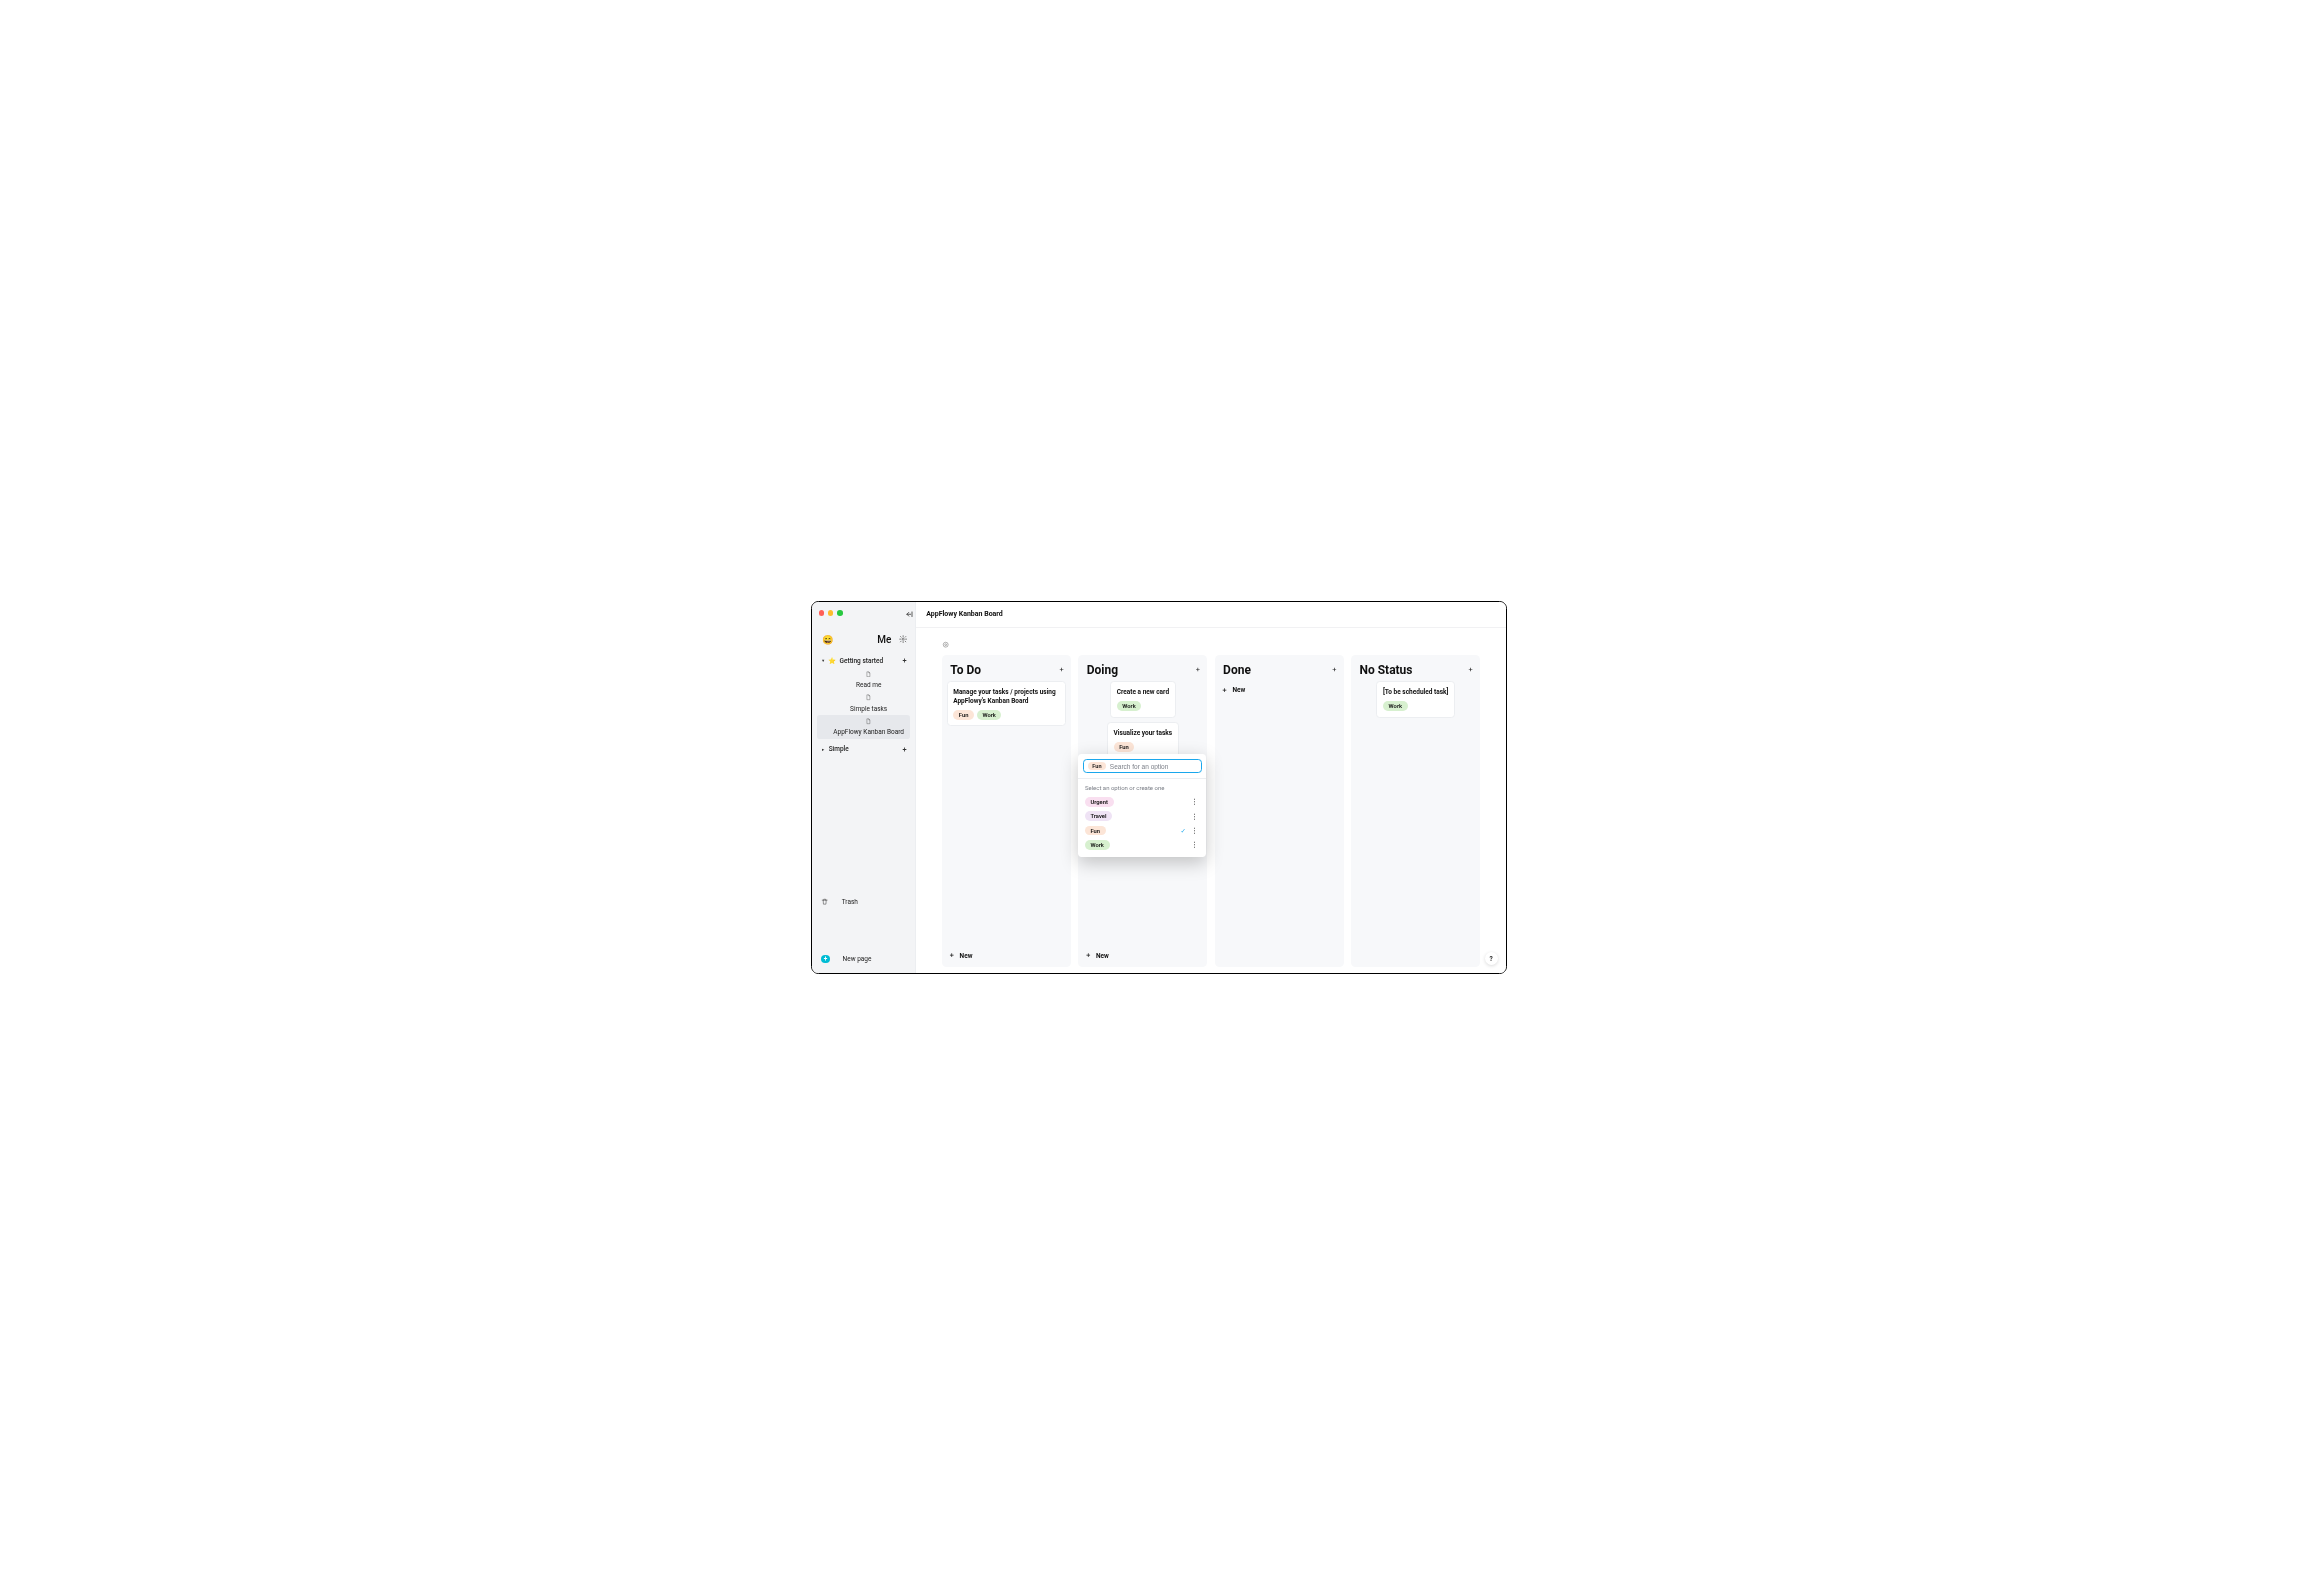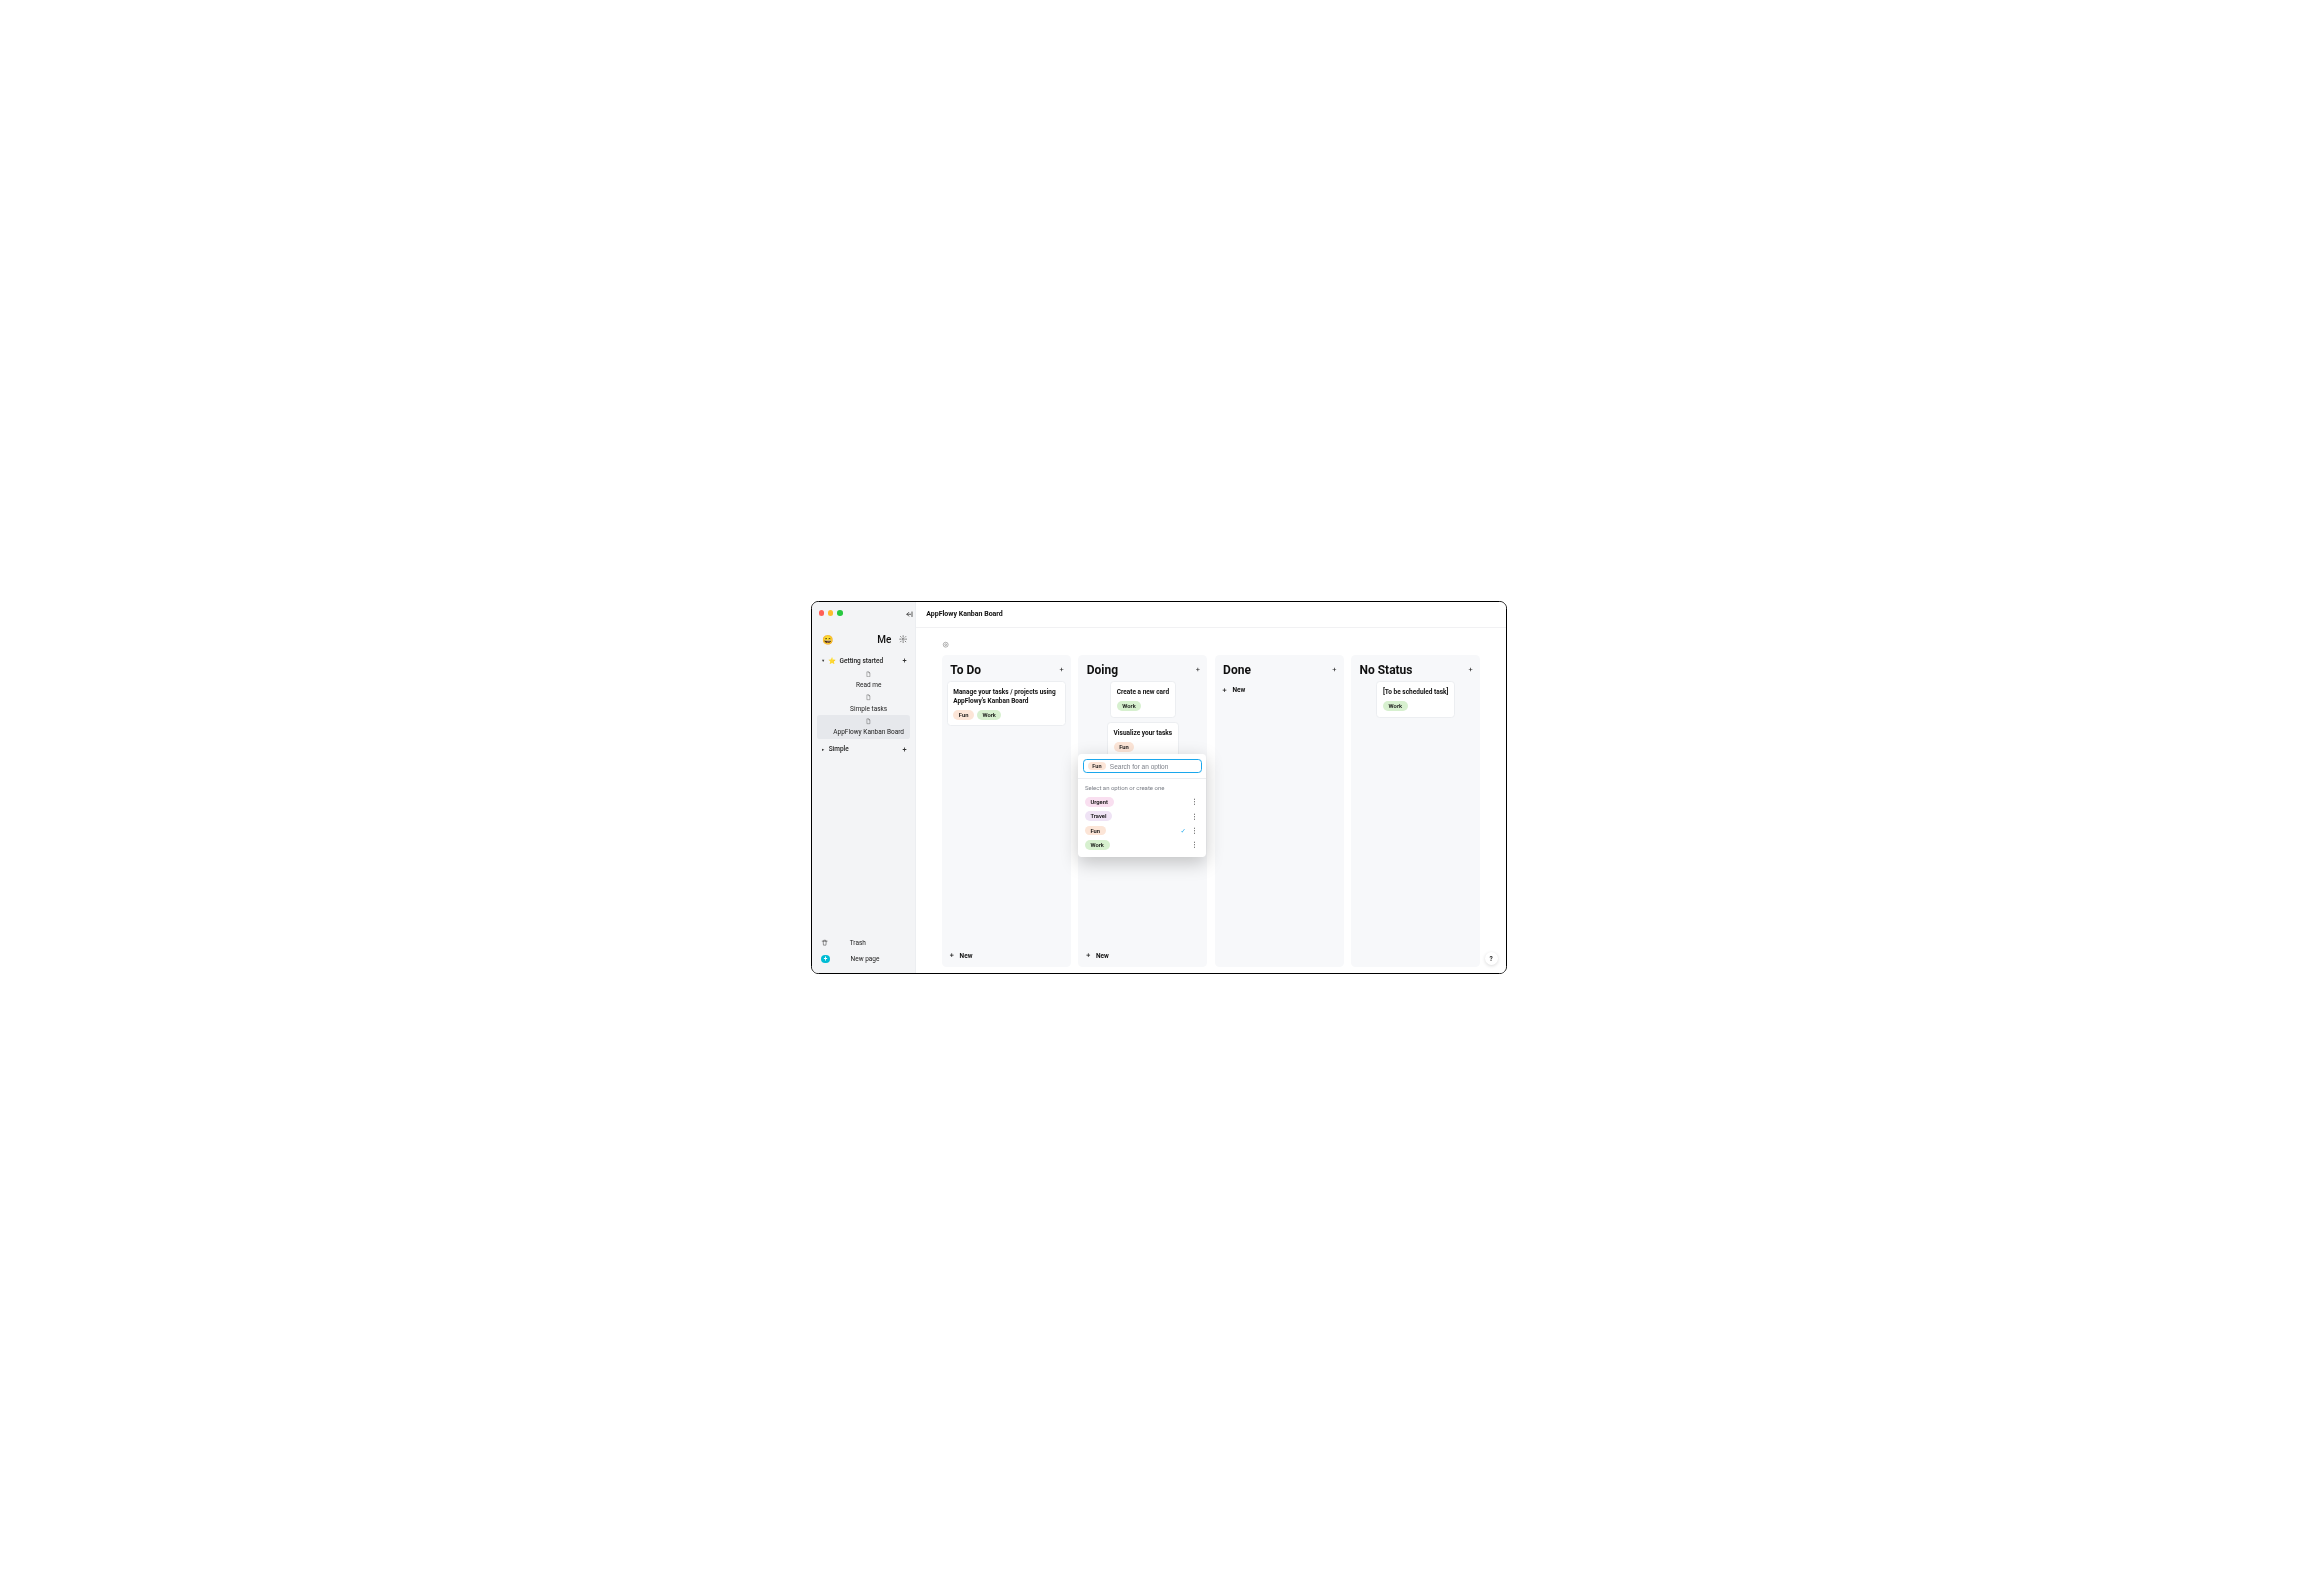--- a/index.html
+++ b/index.html
@@ -24,21 +24,21 @@
     .nav-row { display:flex; align-items:center; gap:2.8px; padding: 2.8px 3.7px; border-radius:2.8px; font-size:6.5px; color:#222; cursor:pointer; min-height:14px; }
     .nav-row.section { font-weight:500; }
     .nav-row.active { background:#e6e8ec; }
     .nav-plus { margin-left:auto; color:#333; font-size:7.4px; }
     .nav-indent-1 { padding-left: 14px; gap:3.7px;flex-direction:column; }
     .page-icon { width:6.5px; height:6.5px; flex:none; color:#555; }
     .caret { width:5.6px; text-align:center; font-size:4.6px; color:#333; }
     .star { font-size:6.5px; }
 
     .sidebar-bottom { margin-top:auto; padding: 3.7px 6.5px 6.5px 6.5px; display:flex; flex-direction:column; gap:1.9px; }
-    .sb-row { display:flex; gap:21px; padding:2.8px 2.8px; font-size:6.5px; color:#222; cursor:pointer; border-radius:2.8px; }
+    .sb-row { display:flex; gap:13px; padding:2.8px 2.8px; font-size:6.5px; color:#222; cursor:pointer; border-radius:2.8px;margin-top:41px; }
     .plus-circle { width:8.3px; height:8.3px; border-radius:50%; background:#00bcd4; display:flex; align-items:center; justify-content:center; color:#fff; font-weight:bold; font-size:6.5px; }
 
     
     .main { flex:1; display:flex; flex-direction:column; min-width:0; background:#fff; }
     .titlebar { height:26px; display:flex; align-items:center; padding: 0 10.2px; border-bottom:0.5px solid #f1f1f3; }
     .titlebar h1 { font-size:7px; font-weight:700; color:#0f0f0f; }
 
     .board-header { padding: 13px 0 0 26px; }
     .board-settings { color:#666; }
 

